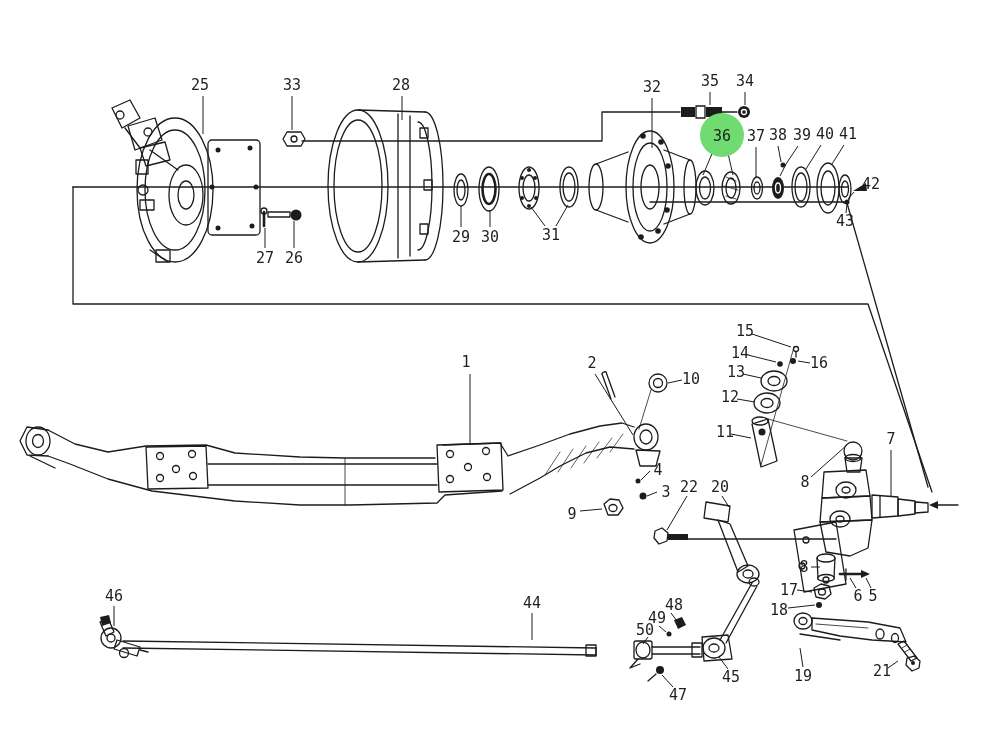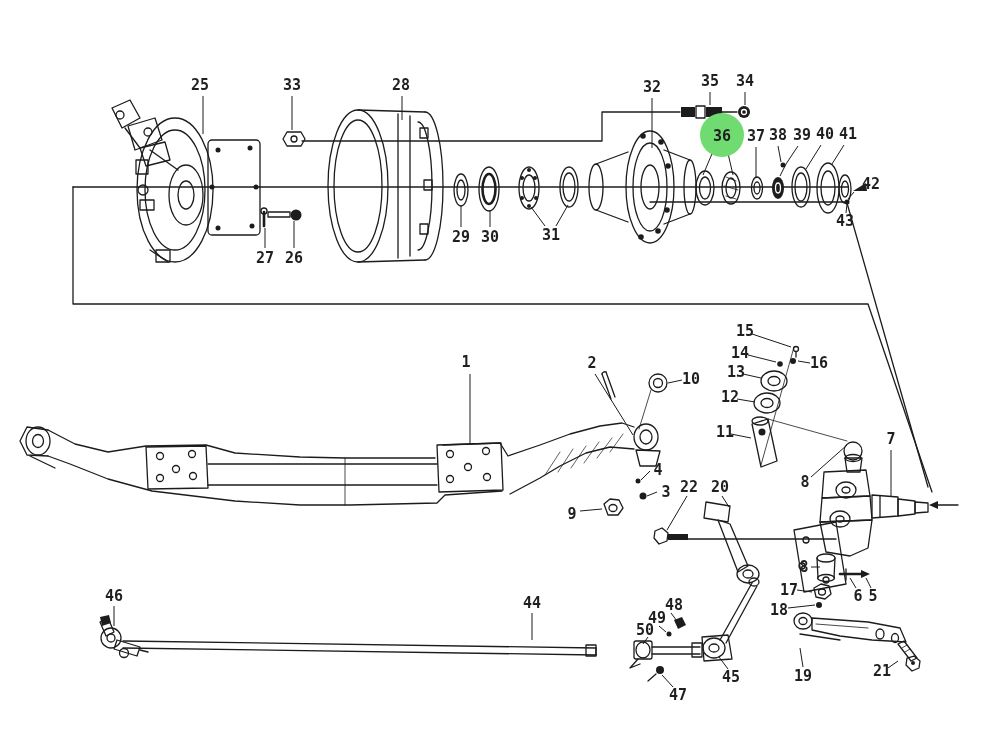--- a/index.html
+++ b/index.html
@@ -1,16 +1,16 @@
 <!DOCTYPE html>
 <html><head>
 <meta charset="utf-8">
 <style>
   html,body{margin:0;padding:0;background:#ffffff;}
-  #stage{position:relative;width:1000px;height:742px;background:#ffffff;overflow:hidden;font-weight:bold;}
+  #stage{position:relative;width:1000px;height:742px;background:#ffffff;overflow:hidden;}
   svg{display:block;}
   
   #parts *{stroke:#1c1c1c;fill:none;stroke-width:1.3;stroke-linejoin:round;stroke-linecap:round;}
   #parts .f{fill:#1c1c1c;stroke:none;}
   #parts .t{stroke-width:0.8;}
   #parts .w2{stroke-width:2.6;}
   #parts .hl{stroke-width:0.7;}
   
   .ld{fill:none;stroke:#1c1c1c;stroke-width:1;}
   .lbl{font-family:"DejaVu Sans Mono",monospace;font-size:15px;fill:#1f1f1f;

